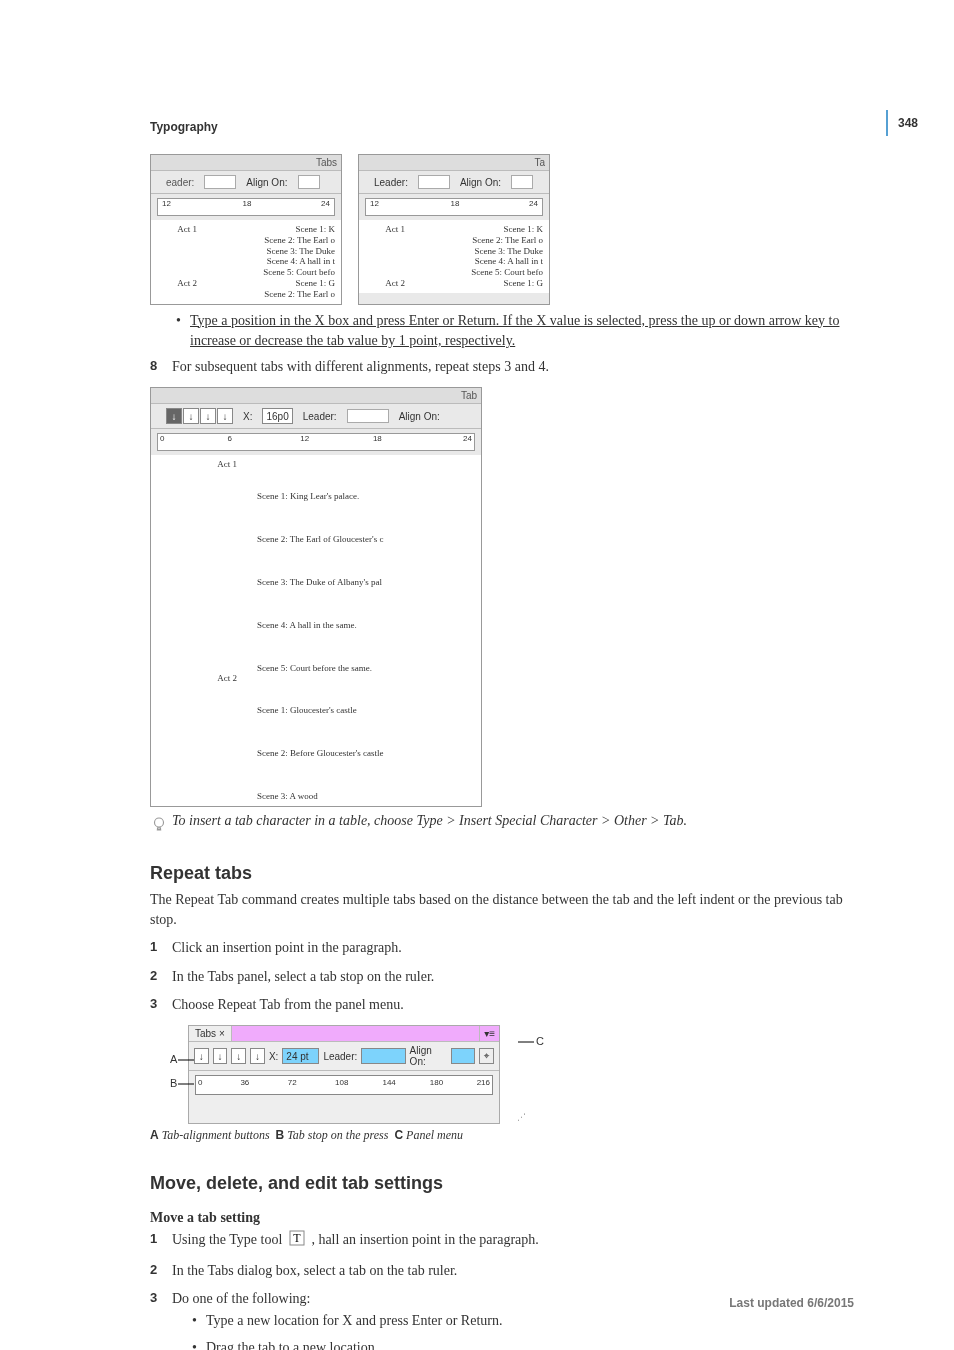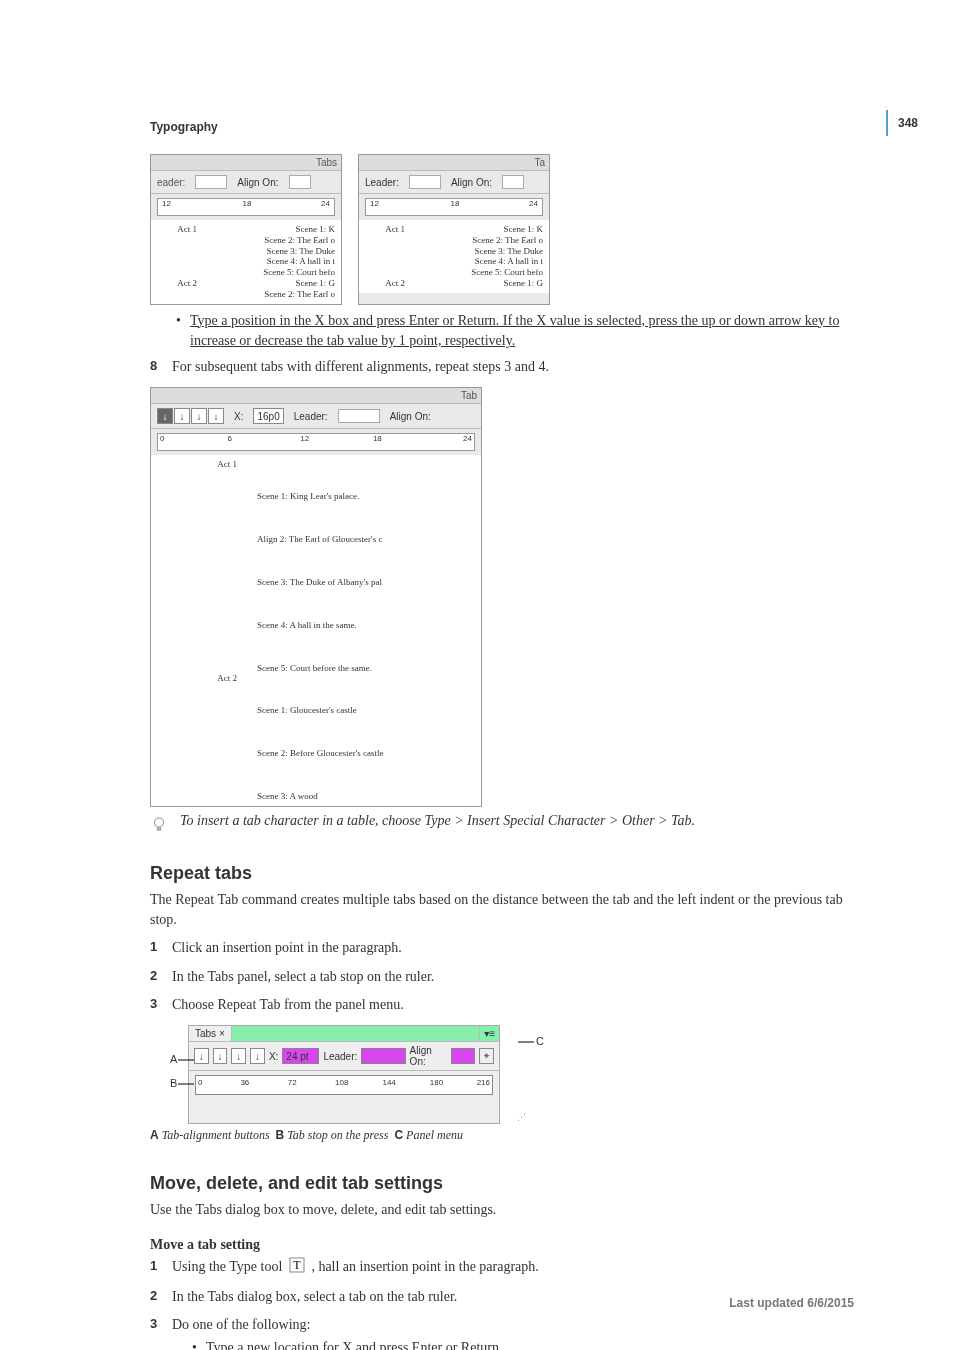--- a/index.html
+++ b/index.html
@@ -81,21 +81,21 @@
   }
   h3.sub-section {
     font-family: Liberation Serif, serif;
     font-weight: bold;
     font-size: 14px;
     margin: 16px 0 4px 0;
   }
   .tip-row {
     display: flex;
     align-items: flex-start;
-    gap: 12px;
+    gap: 4px;
     margin: 4px 0 10px 0;
   }
   .tip-icon {
     width: 18px;
     height: 18px;
     flex: 0 0 18px;
     margin-top: 2px;
   }
   .tip-text {
     font-style: italic;
@@ -140,21 +140,21 @@
     justify-content: flex-end;
     border-bottom: 1px solid #bbb;
     padding: 2px 4px;
     background: #ddd;
     font-size: 10px;
     color: #555;
   }
   .tabs-panel .ctrl-row {
     display: flex;
     align-items: center;
-    padding: 4px 6px;
+    padding: 4px 15px;
     gap: 10px;
     border-bottom: 1px solid #bbb;
   }
   .tabs-panel .ruler {
     background: #fff;
     border: 1px solid #999;
     margin: 4px 6px;
     height: 16px;
     display: flex;
     align-items: flex-end;
@@ -186,31 +186,31 @@
   .fig3 .panel3 {
     border: 1px solid #aaa;
     background: #eee;
     font-family: Arial, Helvetica, sans-serif;
     font-size: 10px;
     margin-left: 18px;
     width: 310px;
     padding-bottom: 24px;
   }
   .fig3 .tabrow {
-    display:flex; background:#86efac; border-bottom:1px solid #bbb; font-size:10px;
+    display:flex; background:#f0abfc; border-bottom:1px solid #bbb; font-size:10px;
   }
   .fig3 .tabrow .tab { padding: 2px 6px; border-right:1px solid #bbb; background:#eee;}
   .fig3 .ctrl3 {
     display:flex; align-items:center; padding:3px 5px; gap:4px; border-bottom:1px solid #bbb;
   }
   .fig3 .arrowbtn {
     width:14px; height:14px; border:1px solid #888; background:#fff;
     display:flex; align-items:center; justify-content:center; font-size:10px;
   }
-  .fig3 .xfield { border:1px solid #888; background:#d946ef; padding:0 3px; font-size:10px; width:32px; height:14px; display:flex; align-items:center;}
+  .fig3 .xfield { border:1px solid #888; background:#7dd3fc; padding:0 3px; font-size:10px; width:32px; height:14px; display:flex; align-items:center;}
   .fig3 .ruler3 {
     margin:4px 6px; border:1px solid #888; background:#fff; height:18px; position:relative;
     font-size:8px;
   }
   .fig3 .ruler3 span { position:absolute; top:2px; }
   .fig3 .callout {
     position:absolute; font-family: Arial, sans-serif; font-size:11px;
   }
   .text-inline-icon {
     display:inline-block; vertical-align:middle; margin: 0 3px;
@@ -354,21 +354,21 @@
         <span class="num" style="left:68%">18</span>
         <span class="num" style="right:2px">24</span>
       </div>
       <div class="sample left">
         <div class="row">
             <span class="act" style="width:80px;">Act 1</span>
             <span class="scene">Scene 1: King Lear's palace.</span>
           </div>
         <div class="row">
             <span class="act" style="width:80px;"></span>
-            <span class="scene">Align 2: The Earl of Gloucester's c</span>
+            <span class="scene">Scene 2: The Earl of Gloucester's c</span>
           </div>
         <div class="row">
             <span class="act" style="width:80px;"></span>
             <span class="scene">Scene 3: The Duke of Albany's pal</span>
           </div>
         <div class="row">
             <span class="act" style="width:80px;"></span>
             <span class="scene">Scene 4: A hall in the same.</span>
           </div>
         <div class="row">
@@ -453,21 +453,20 @@
       </div>
     </div>
     <div class="caption">
       <span class="letter">A</span> <span>Tab-alignment buttons</span>&nbsp;
       <span class="letter">B</span> <span>Tab stop on the press</span>&nbsp;
       <span class="letter">C</span> <span>Panel menu</span>
     </div>
   </div>
 
   <h2 class="section">Move, delete, and edit tab settings</h2>
-  <p class="body-text">Use the Tabs dialog box to move, delete, and edit tab settings.</p>
 
   <h3 class="sub-section">Move a tab setting</h3>
   <ol class="steps">
     <li data-num="1">
       <span>Using the Type tool </span>
       <span class="text-inline-icon">
         <svg width="16" height="16" viewBox="0 0 16 16">
             <rect x="1" y="1" width="14" height="14" fill="none" stroke="#888"></rect>
             <text x="8" y="12" text-anchor="middle" font-family="serif" font-size="12">T</text>
           </svg>

